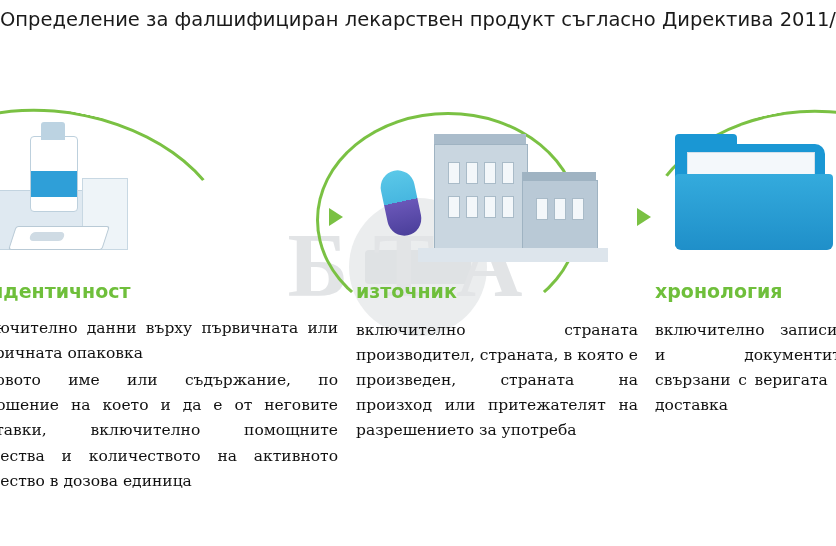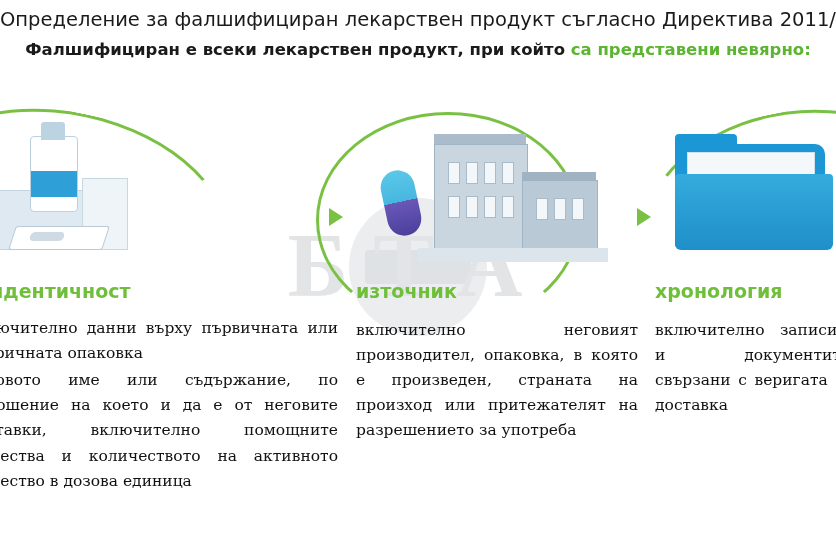--- a/index.html
+++ b/index.html
@@ -394,21 +394,20 @@
 </head>
 <body>
 
 <div id="stage">
 
   <div class="wm-circle"></div>
   <div class="watermark">БТА</div>
 
   <div class="header">
     <div class="title-1">Определение за фалшифициран лекарствен продукт съгласно Директива 2011/62/ЕС</div>
-    <div class="title-2"><span>Фалшифициран е всеки лекарствен продукт, при който </span><span class="green">са представени невярно:</span></div>
   </div>
 
   <div class="arc arc-1"></div>
   <div class="arc arc-2"></div>
   <div class="arc arc-3"></div>
   <div class="arrow arrow-1"></div>
   <div class="arrow arrow-2"></div>
 
   <div class="col col-1">
     <div class="art">
@@ -444,21 +443,21 @@
       <div class="f-win" style="left:146px; top:78px;"></div>
       <div class="f-win" style="left:180px; top:80px;"></div>
       <div class="f-win" style="left:198px; top:80px;"></div>
       <div class="f-win" style="left:216px; top:80px;"></div>
       <div class="f-base"></div>
       <div class="f-pill-wrap">
           <div class="f-pill"></div>
         </div>
     </div>
     <div class="heading">източник</div>
-    <div class="body-text">включително неговият производител, опаковка, в която е произведен, страната на произход или притежателят на разрешението за употреба</div>
+    <div class="body-text">включително страната производител, страната, в която е произведен, страната на произход или притежателят на разрешението за употреба</div>
   </div>
 
   <div class="col col-3">
     <div class="art">
       <div class="fd-tab"></div>
       <div class="fd-back"></div>
       <div class="fd-paper"></div>
       <div class="fd-front"></div>
     </div>
     <div class="heading">хронология</div>

